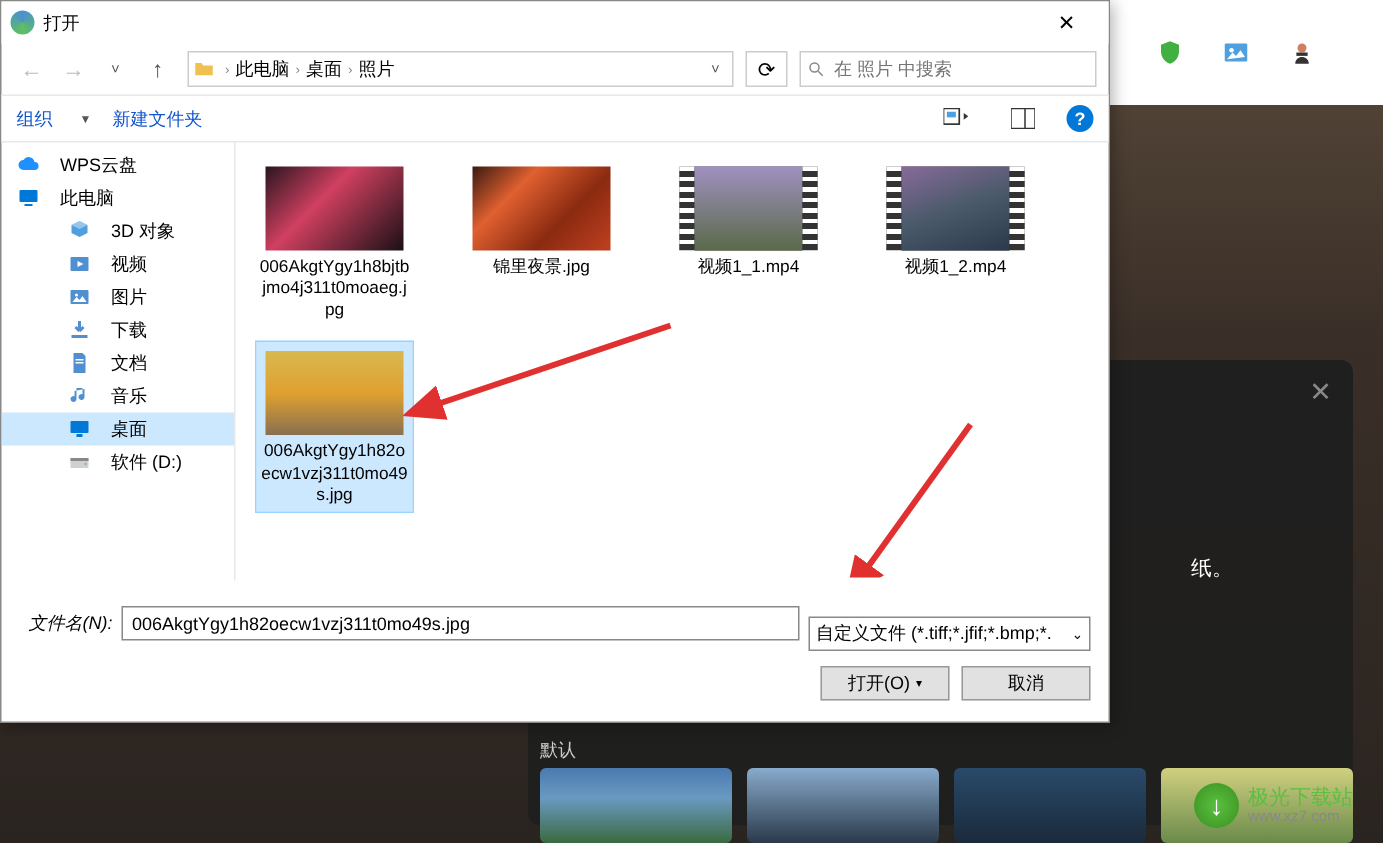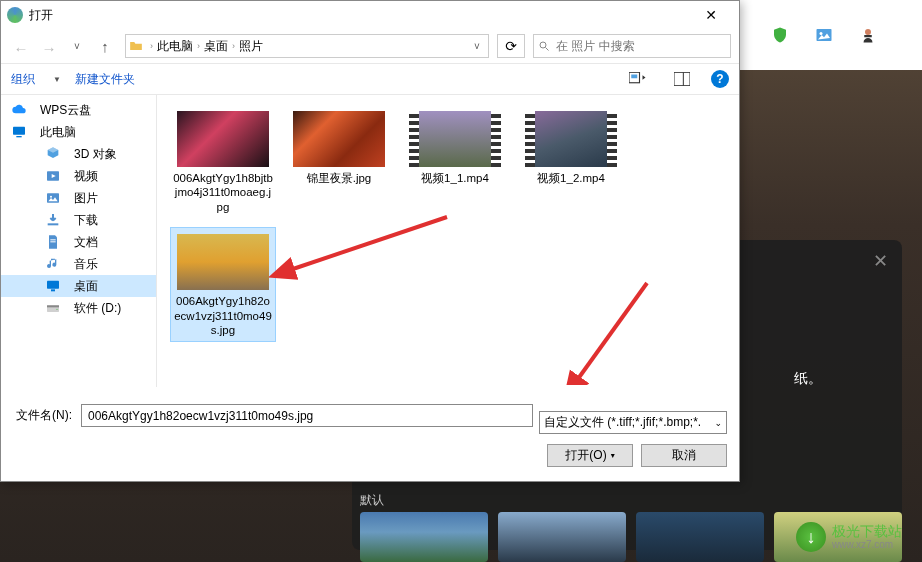--- a/index.html
+++ b/index.html
@@ -52,40 +52,40 @@
 .tool-icon-btn { width: 30px; height: 22px; display: flex; align-items: center; justify-content: center; border: 0; background: transparent; color: #333; font-size: 14px; }
 .help-icon { width: 18px; height: 18px; border-radius: 50%; background: #0078d7; color: #fff; display: flex; align-items: center; justify-content: center; font-size: 12px; font-weight: bold; }
 
 .body { flex: 1; display: flex; overflow: hidden; }
 .sidebar { width: 156px; border-right: 1px solid #e8e8e8; overflow-y: auto; padding-top: 4px; }
 .tree-item { height: 22px; display: flex; align-items: center; padding-left: 10px; gap: 13px; font-size: 12px; cursor: default; }
 .tree-item.indent { padding-left: 44px; }
 .tree-item.selected { background: #cce8ff; }
 .tree-icon { width: 16px; height: 16px; display: flex; align-items: center; justify-content: center; font-size: 12px; }
 
-.filegrid { flex: 1; padding: 10px 14px; display: flex; flex-wrap: wrap; align-content: flex-start; gap: 10px 12px; overflow-y: auto; position: relative; }
+.filegrid { flex: 1; padding: 10px 14px; display: flex; flex-wrap: wrap; align-content: flex-start; gap: 10px 34px; overflow-y: auto; position: relative; }
 .file-item { width: 104px; display: flex; flex-direction: column; align-items: center; text-align: center; }
 .file-item.selected { background: #cce8ff; outline: 1px solid #99d1ff; }
 .thumb { width: 92px; height: 56px; margin-top: 6px; margin-bottom: 4px; display: flex; align-items: center; justify-content: center; position: relative; }
 .thumb.img1 { background: linear-gradient(135deg, #2a1520, #d04060 40%, #1a1015); }
 .thumb.img2 { background: linear-gradient(135deg, #3a1a10, #e06030 30%, #8a2a10, #c04020); }
 .thumb.img5 { background: linear-gradient(180deg, #d8b850, #e0a030 50%, #887050); }
 .thumb.vid { background: #333; position: relative; }
 .thumb.vid3 .inner { position:absolute; left:10px; right:10px; top:0; bottom:0; background: linear-gradient(180deg, #a090c0, #5a6a4a); }
 .thumb.vid4 .inner { position:absolute; left:10px; right:10px; top:0; bottom:0; background: linear-gradient(160deg, #886a9a, #4a5a6a, #2a3a4a); }
 .sprocket { position: absolute; top: 0; bottom: 0; width: 10px; background: repeating-linear-gradient(180deg, #fff 0, #fff 3px, #333 3px, #333 7px); }
 .sprocket.left { left: 0; }
 .sprocket.right { right: 0; }
 .file-label { font-size: 11.5px; line-height: 1.25; word-break: break-all; padding: 0 2px 4px; }
 
 .arrow { position: absolute; pointer-events: none; }
 
 .footer { padding: 10px 12px 14px; display: flex; flex-direction: column; gap: 10px; }
 .fn-row { display: flex; align-items: center; gap: 6px; }
-.fn-label { font-size: 12px; width: 62px; text-align: center; }
+.fn-label { font-size: 12px; width: 62px; text-align: right; font-style: italic; }
 .fn-input { flex: 1; height: 23px; border: 1px solid #888; font-size: 12px; padding: 0 6px; outline: none; }
 .filter { width: 188px; height: 23px; border: 1px solid #888; font-size: 12px; padding: 0 4px; display: flex; align-items: center; justify-content: space-between; position: relative; margin-top: 14px; }
 .btn-row { display: flex; justify-content: flex-end; gap: 8px; }
 .dlg-btn { width: 86px; height: 23px; border: 1px solid #999; background: #e1e1e1; font-size: 12px; display: flex; align-items: center; justify-content: center; }
 .dlg-btn .drop { font-size: 8px; margin-left: 4px; }
 
 svg { display: block; }
 </style>
 </head>
 <body>

